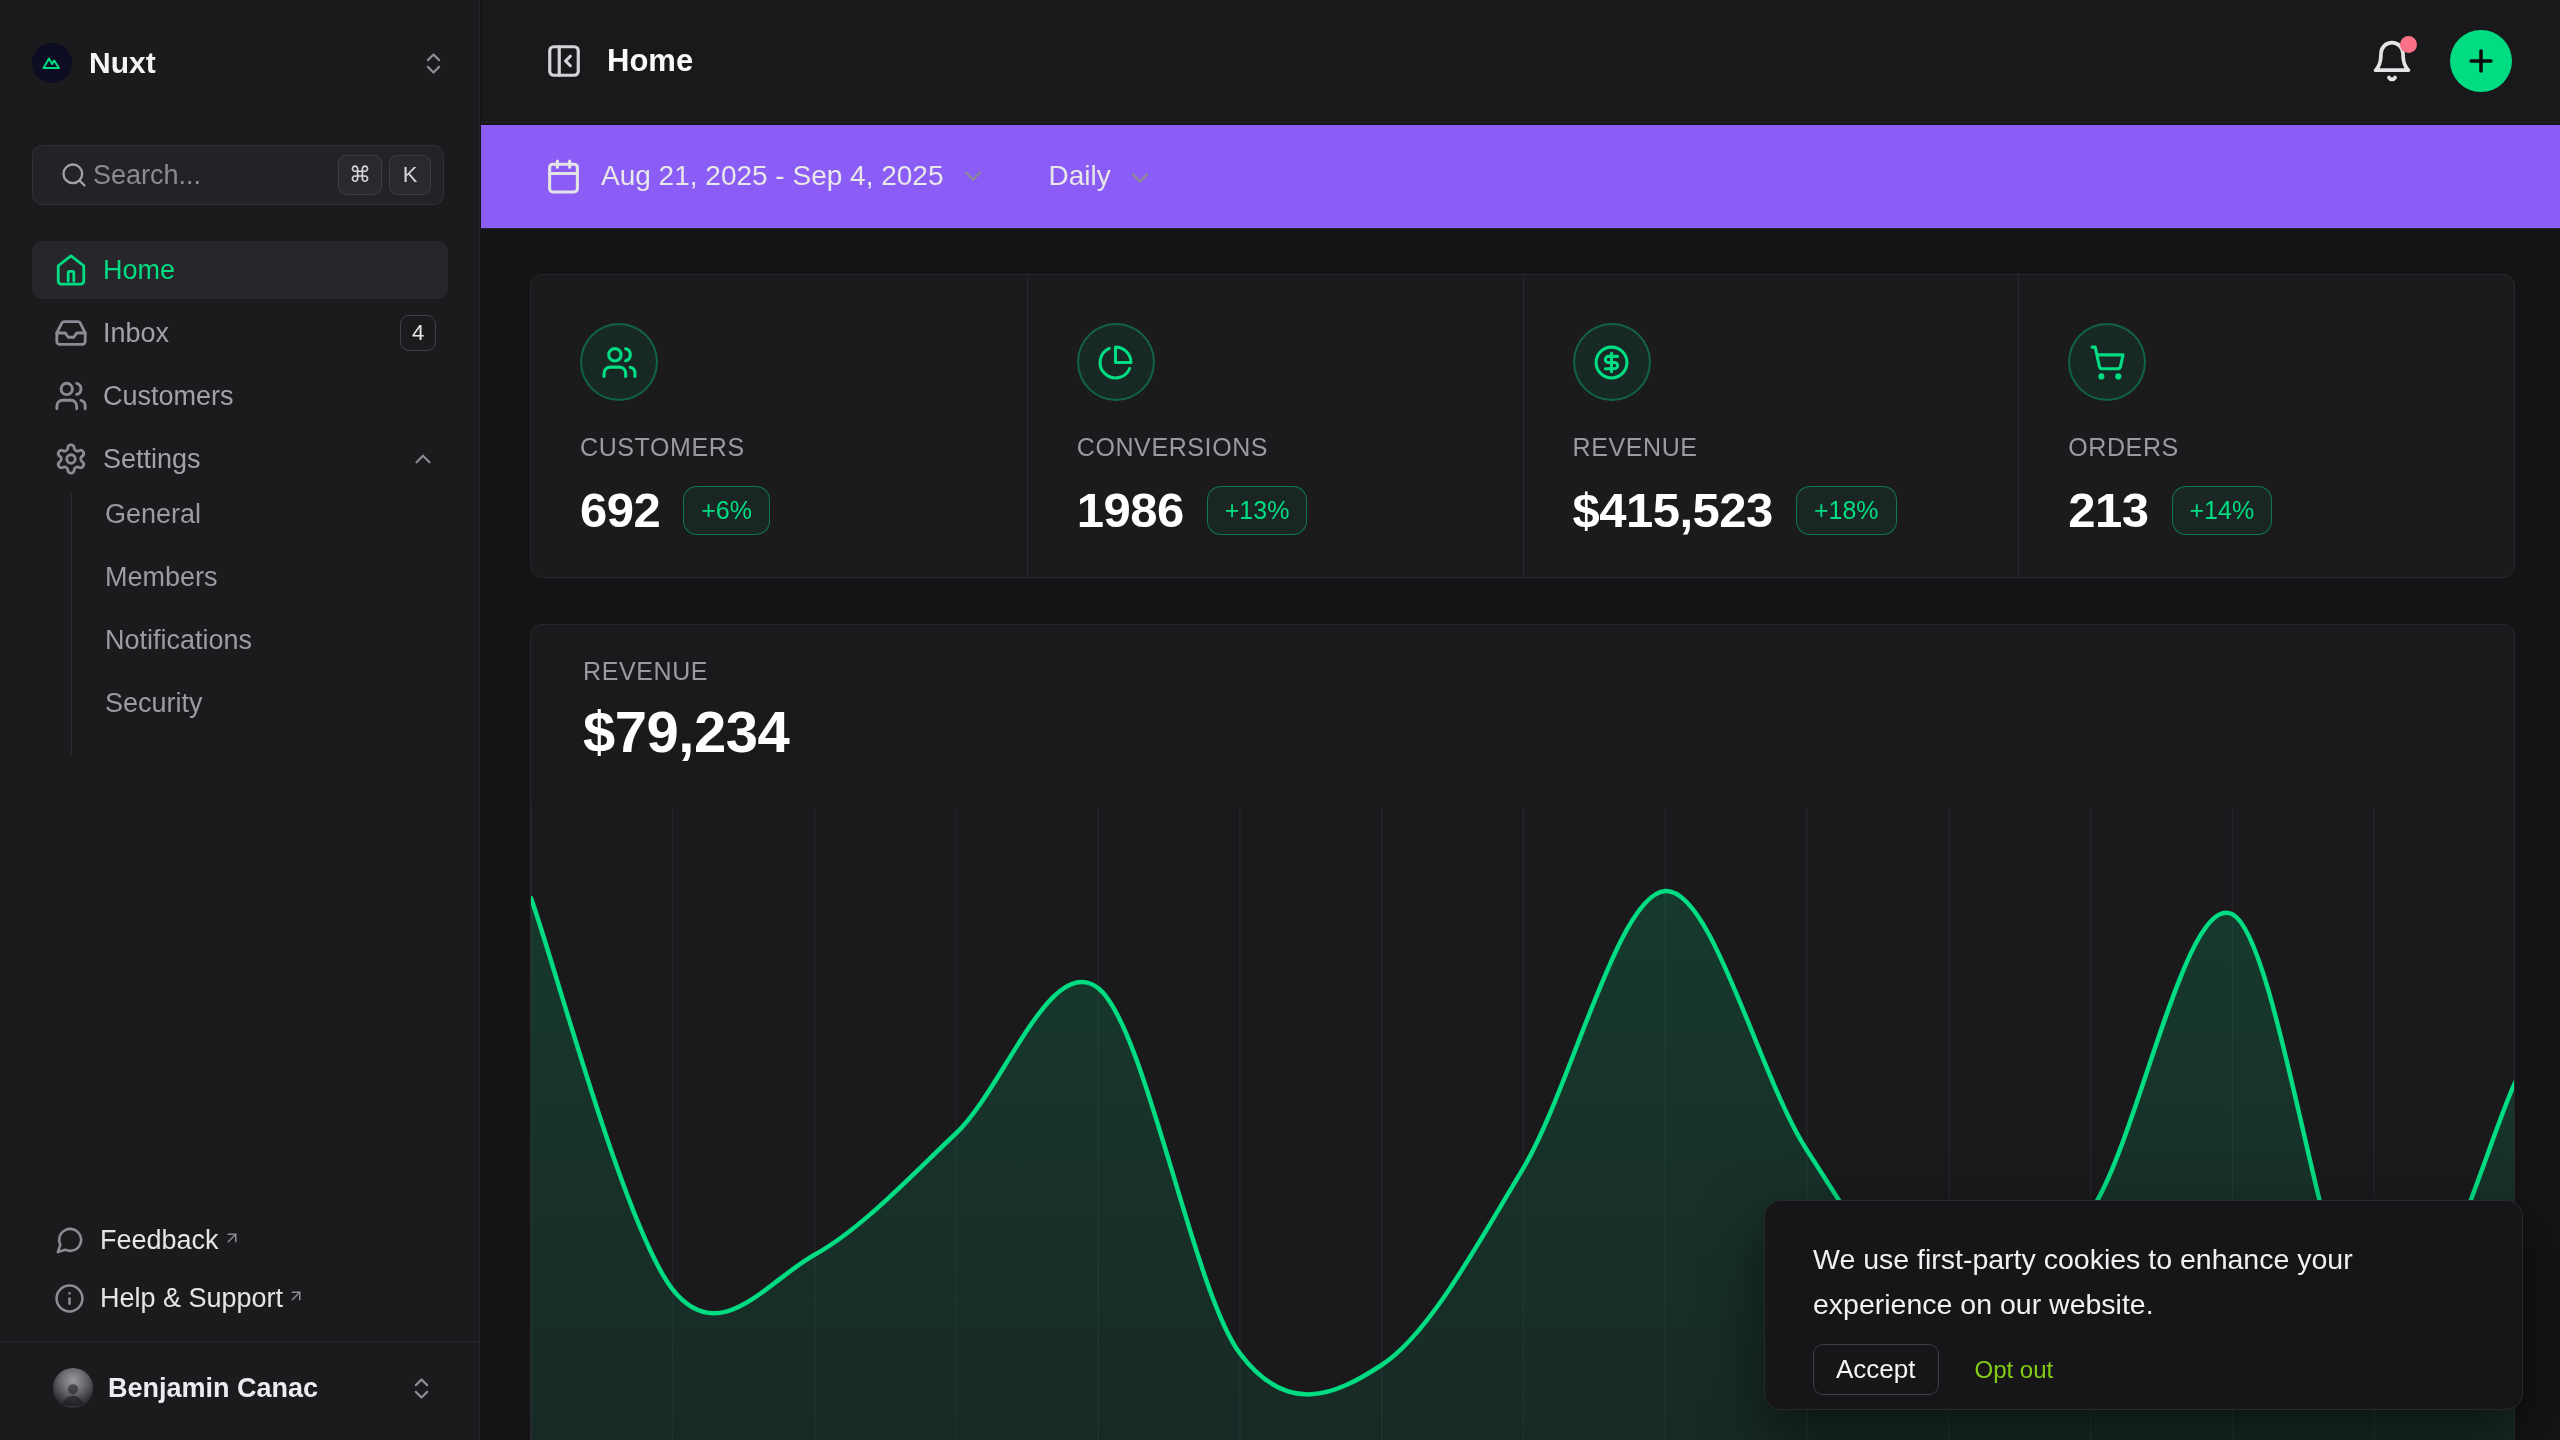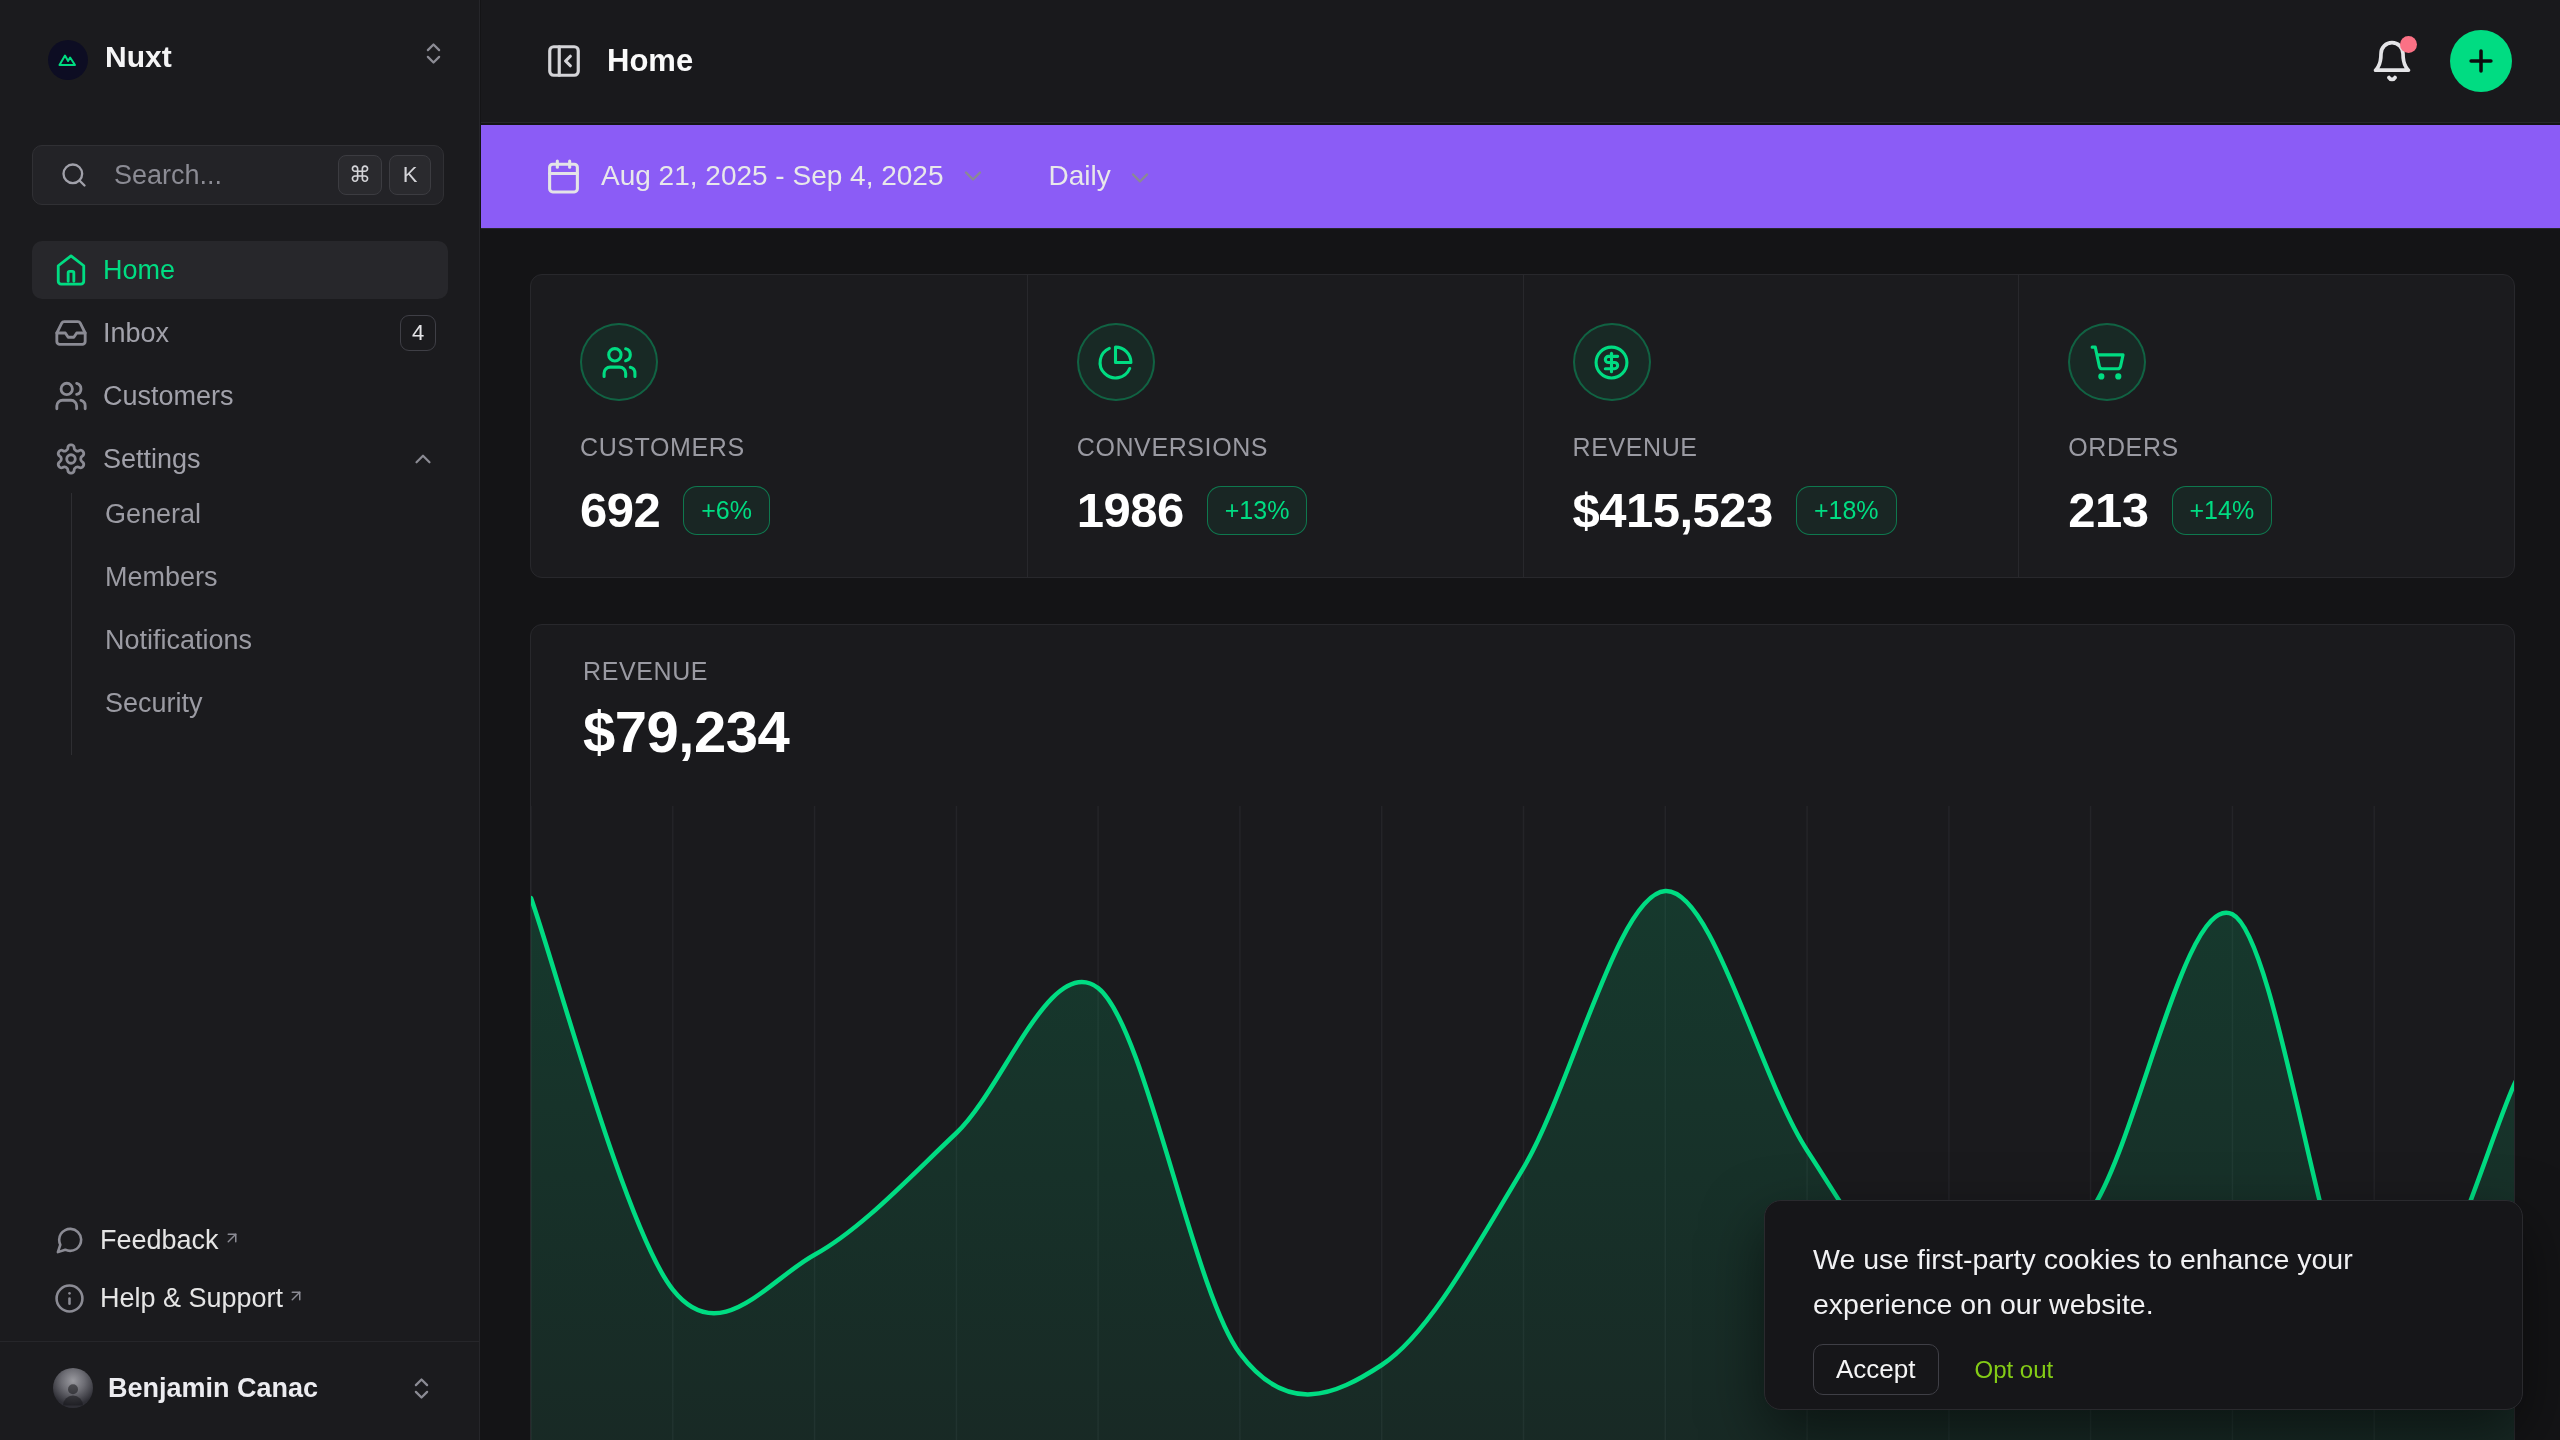--- a/index.html
+++ b/index.html
@@ -8,36 +8,36 @@
     font-family:"Liberation Sans", sans-serif;
     background:#141416; color:#f4f4f5; position:relative;
   }
   svg { display:block; }
 
   
   .sidebar {
     position:absolute; left:0; top:0; width:480px; height:1440px;
     background:#1b1b1e; border-right:1.5px solid #26262a;
   }
-  .logo-row { position:absolute; left:48px; right:32px; top:40px; height:46px; display:flex; align-items:flex-start; }
+  .logo-row { position:absolute; left:32px; right:32px; top:40px; height:46px; display:flex; align-items:center; }
   .logo-circle { width:40px; height:40px; border-radius:50%; background:#0d0d23; display:flex; align-items:center; justify-content:center; }
   .logo-circle svg { width:24px; height:24px; color:#00dc82; }
   .logo-name { margin-left:17px; font-size:30px; font-weight:600; color:#f4f4f5; }
   .updown { margin-left:auto; color:#8b8b94; }
   .updown svg { width:27px; height:27px; }
 
   .searchbox {
     position:absolute; left:32px; top:145px; width:412px; height:60px;
     background:#232327; border:1.5px solid #303034; border-radius:10px;
     display:flex; align-items:center; padding:0 12px 0 27px;
   }
   .searchbox .sicon { color:#a1a1aa; display:flex; }
   .searchbox .sicon svg { width:28px; height:28px; }
   .searchbox input {
-    flex:1; margin-left:26px; background:transparent; border:none; outline:none;
+    flex:1; margin-left:5px; background:transparent; border:none; outline:none;
     font-family:"Liberation Sans", sans-serif; font-size:27px; color:#e4e4e7; min-width:0;
   }
   .searchbox input::placeholder { color:#8b8b94; }
   .kbd {
     min-width:42px; height:40px; padding:0 10px; margin-left:7px;
     background:#2a2a2e; border:1.5px solid #3c3c41; border-radius:8px;
     display:flex; align-items:center; justify-content:center;
     font-size:22px; color:#d4d4d8;
   }
 

